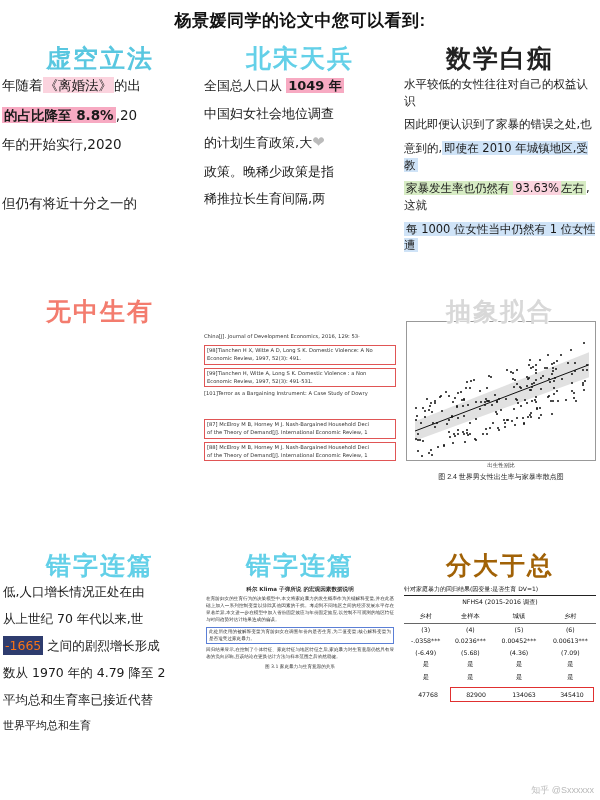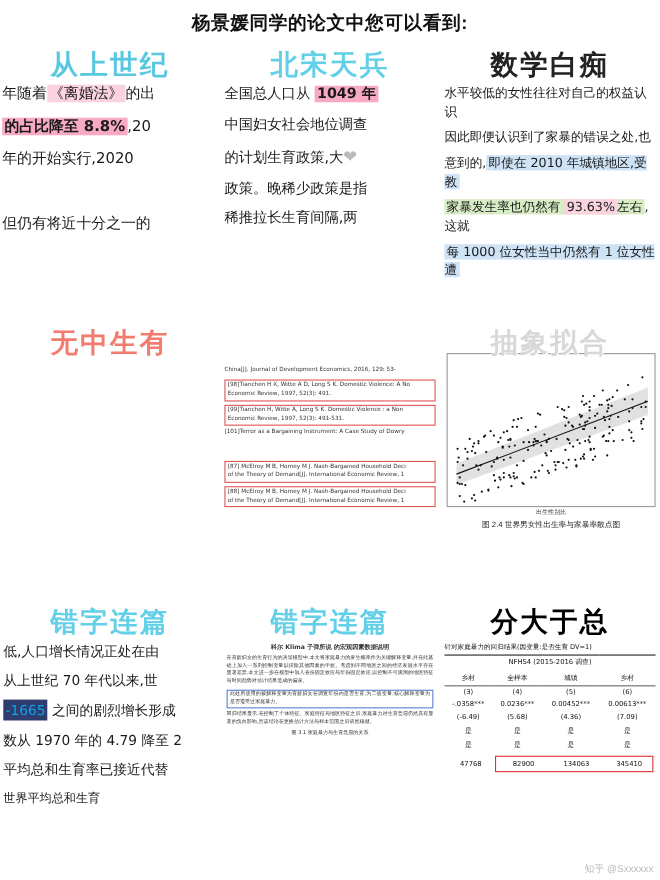--- a/index.html
+++ b/index.html
@@ -47,21 +47,21 @@
     z-index: 5;
     letter-spacing: 2px;
     font-family: "DejaVu Sans", sans-serif;
   }
   .t-blue { color: #59c7e0; text-shadow: 1px 1px 0 #ffffff; }
   .t-cyan { color: #63d0e8; text-shadow: 1px 1px 0 #ffffff; }
   .t-dark { color: #222222; }
   .t-red  { color: #f37c6e; text-shadow: 1px 1px 0 #ffffff; }
   .t-green{ color: #c9e26a; text-shadow: 1px 1px 0 #ffffff; }
   .t-grey { color: #d8d8d8; text-shadow: 1px 1px 0 #ffffff; }
-  .t-pink { color: #000000; text-shadow: 1px 1px 0 #ffffff; }
+  .t-pink { color: #a16207; text-shadow: 1px 1px 0 #ffffff; }
 
   .snippet {
     position: absolute;
     top: 36px;
     left: 0;
     right: 0;
     bottom: 0;
     font-family: "DejaVu Sans", sans-serif;
     color: #1a1a1a;
     overflow: hidden;
@@ -158,21 +158,21 @@
     background: #111;
     border-radius: 50%;
   }
   
   .lines-c7 p {
     margin: 0 0 9px 0;
     font-size: 12.5px;
     line-height: 1.45;
     padding-left: 3px;
   }
-  .hl-dark { background: #2e3c6e; color: #0ea5e9; padding: 2px 2px; }
+  .hl-dark { background: #2e3c6e; color: #f97316; padding: 2px 2px; }
   
   .typo {
     font-size: 4.6px;
     line-height: 1.5;
     color: #333;
     padding: 2px 6px;
     text-align: justify;
   }
   .typo .hdr { text-align: center; font-weight: bold; font-size: 5.6px; display:block; margin-bottom: 3px; }
   .typo .boxed { border: 1px solid #5b7fd6; padding: 1px 2px; display: block; margin: 3px 0; }
@@ -205,21 +205,21 @@
   }
 </style>
 </head>
 <body>
 
 <div class="page-title">杨景媛同学的论文中您可以看到:</div>
 
 <div class="grid">
 
   <div class="cell">
-    <div class="cell-title t-blue">从上世纪</div>
+    <div class="cell-title t-blue">虚空立法</div>
     <div class="snippet lines-lg">
       <p>年随着<span class="hl-pink">《离婚法》</span>的出</p>
       <p><span class="hl-pink-strong">的占比降至 8.8%</span>,20</p>
       <p>年的开始实行,2020</p>
       <p>&nbsp;</p>
       <p>但仍有将近十分之一的</p>
     </div>
   </div>
 
   <div class="cell">

